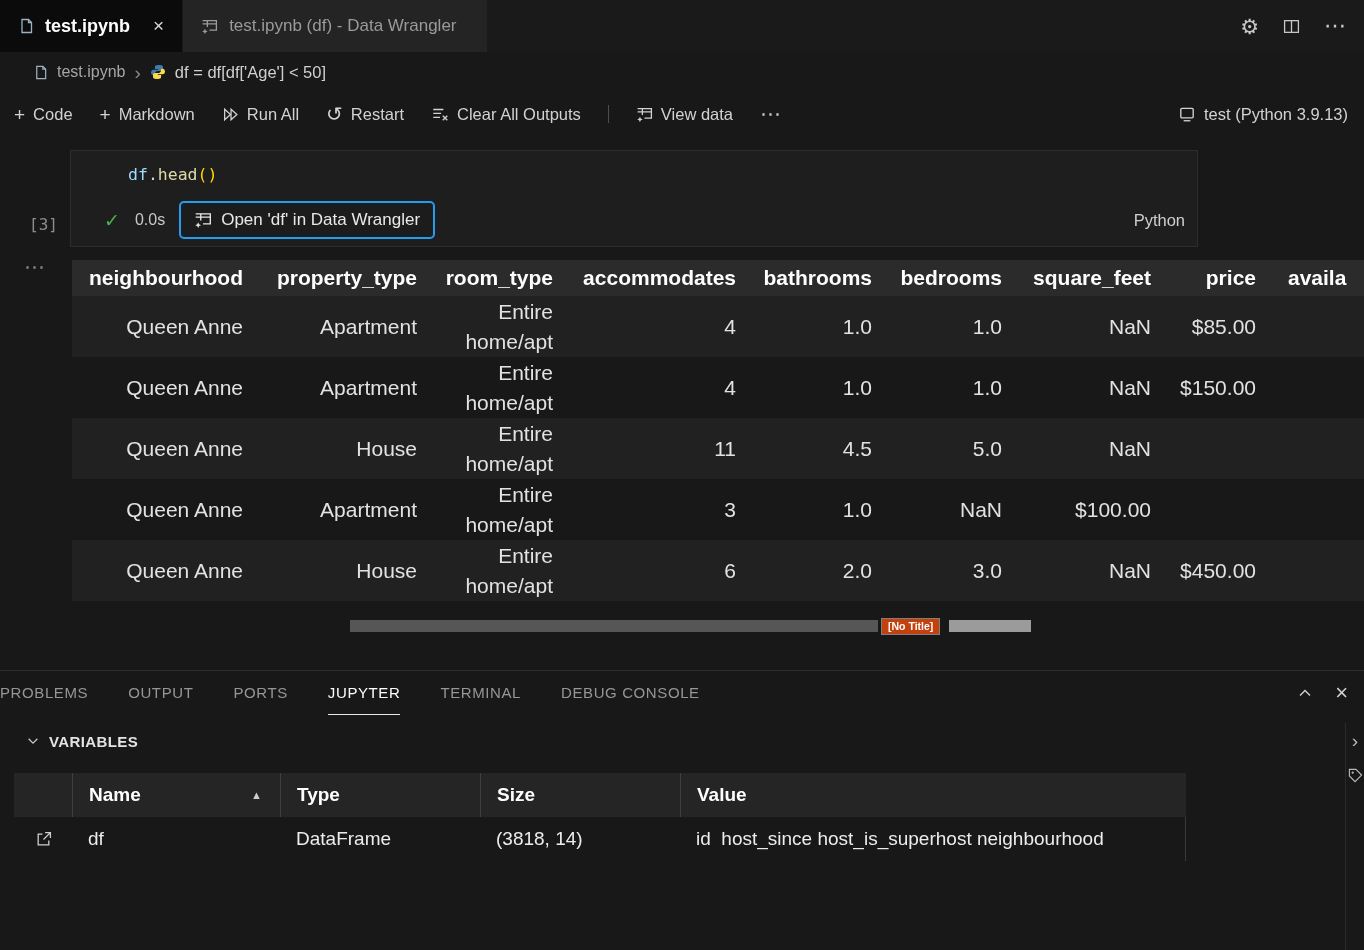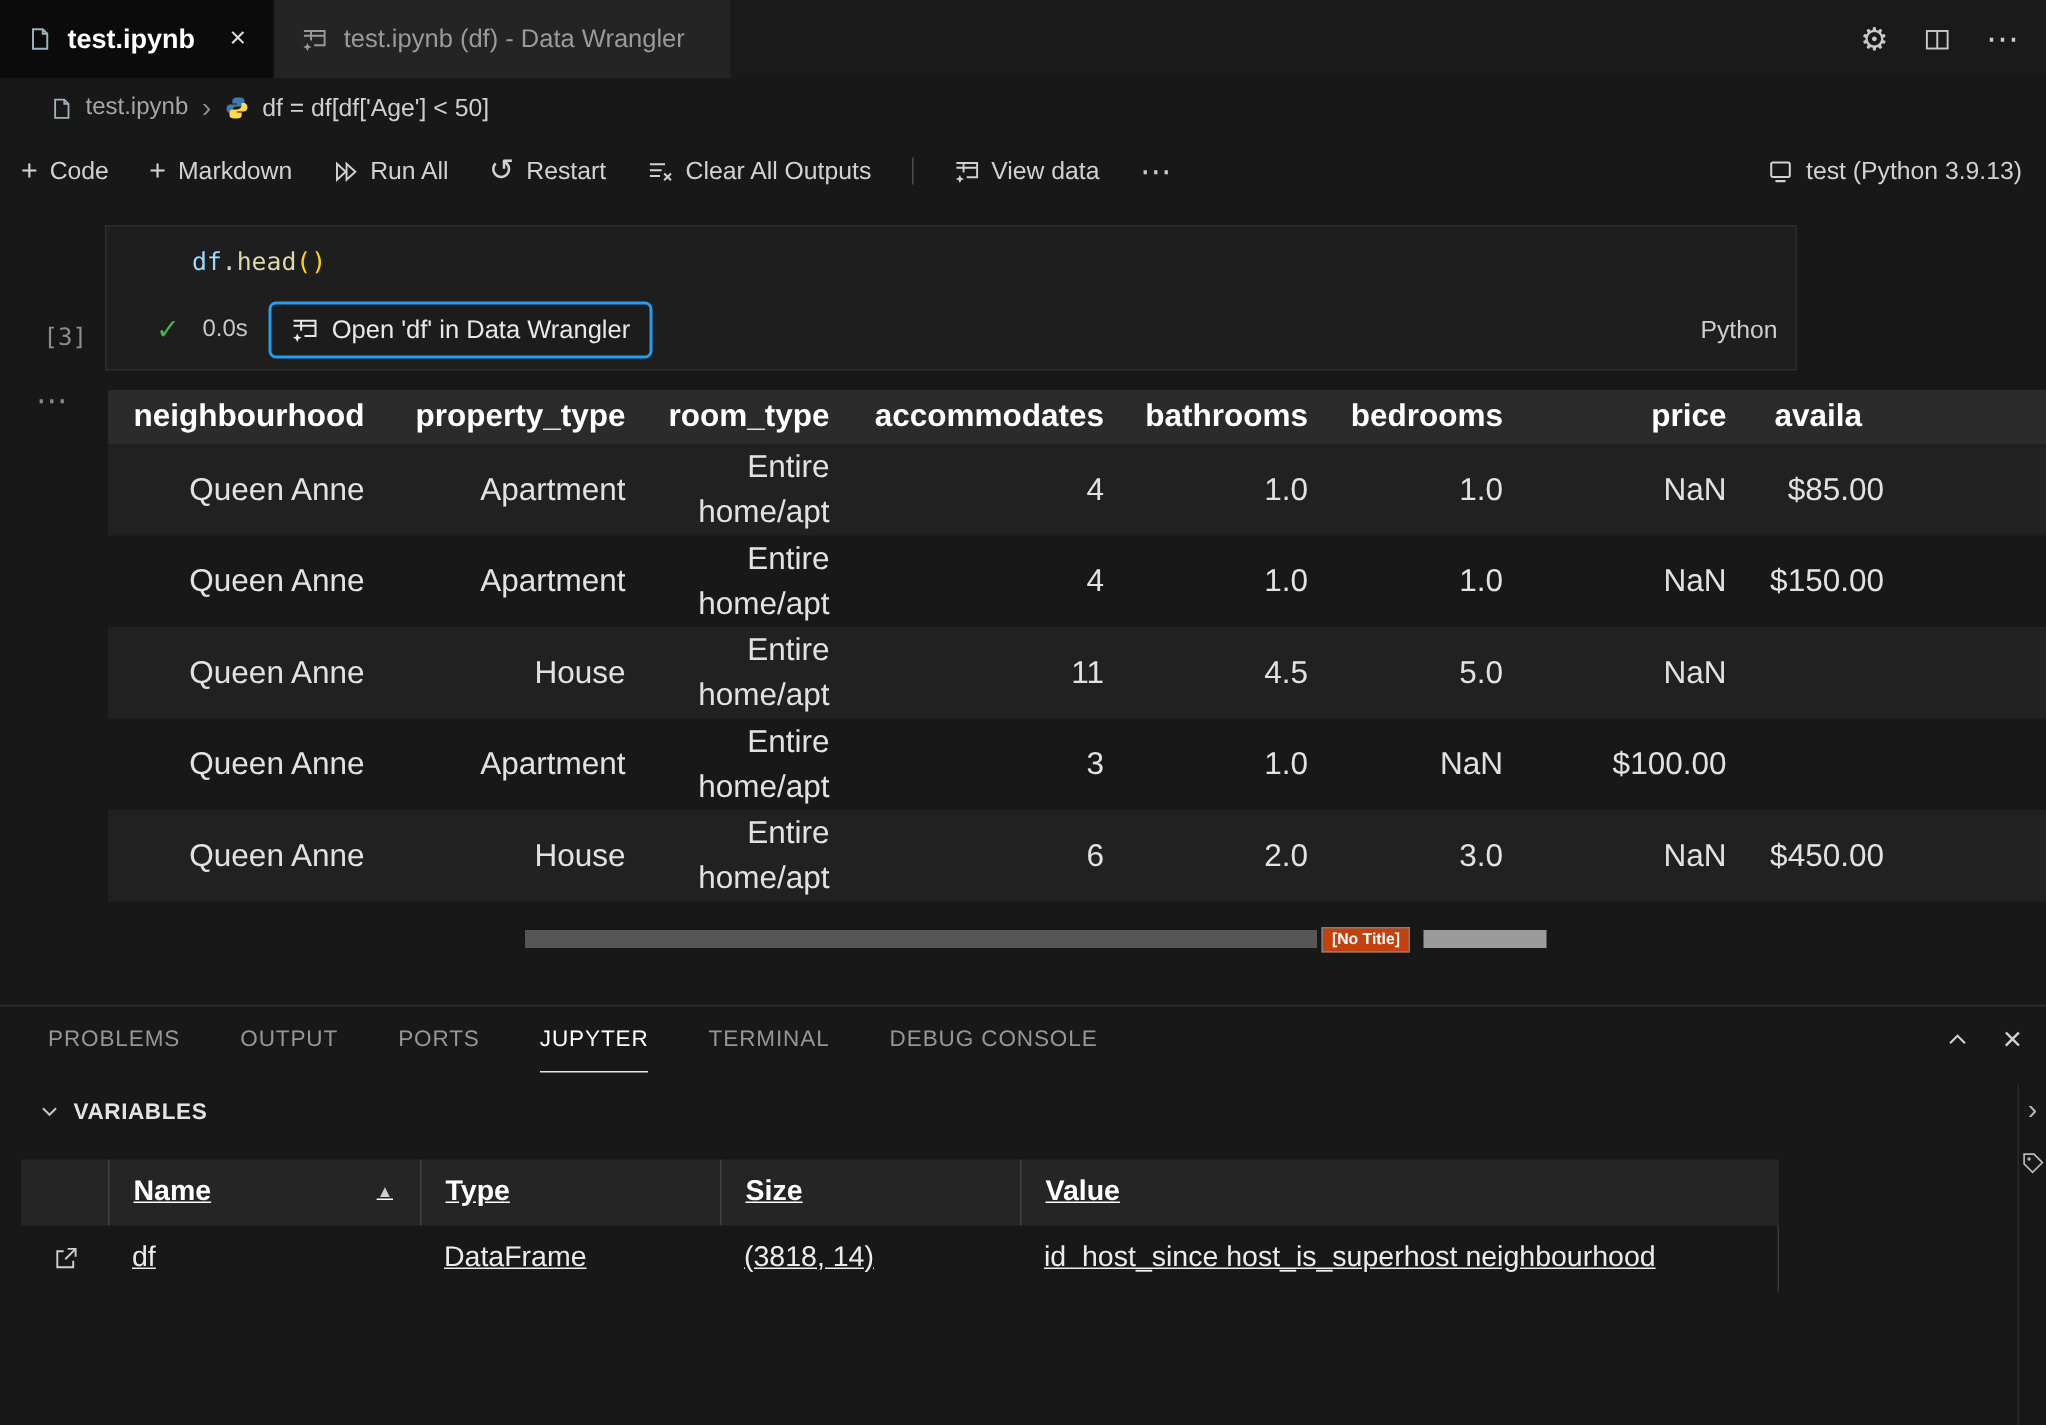--- a/index.html
+++ b/index.html
@@ -55,34 +55,34 @@
   .dt-r .c3 span { display:inline-block; width:90px; line-height:1.4; }
 
   
   .hscroll { position:absolute; left:350px; top:617px; width:678px; height:18px; cursor:pointer; }
   .hs-thumb { position:absolute; left:0; top:3px; width:528px; height:12px; background:#565656; }
   .hs-tip { position:absolute; left:531px; top:1px; background:#c2410c; border:1px solid #7f7f7f; color:#fff; font-size:10.5px; font-weight:bold; padding:1px 6px 2px; white-space:nowrap; }
   .hs-thumb2 { position:absolute; left:599px; top:3px; width:82px; height:12px; background:#9b9b9b; }
 
   
   .panel { position:absolute; left:0; right:0; top:670px; bottom:0; background:#181818; border-top:1px solid #2e2e2e; }
-  .ptabs { height:44px; display:flex; align-items:stretch; padding-left:32px; gap:40px; font-size:15px; letter-spacing:0.6px; color:#969696; }
+  .ptabs { height:44px; display:flex; align-items:stretch; gap:40px; font-size:15px; letter-spacing:0.6px; color:#969696; }
   .ptab { display:flex; align-items:center; border-bottom:1px solid transparent; cursor:pointer; white-space:nowrap; }
   .ptab.active { color:#fff; border-bottom-color:#e7e7e7; }
   .panel-actions { position:absolute; top:0; right:16px; height:44px; display:flex; align-items:center; gap:22px; color:#d0d0d0; }
   .px { font-size:22px; line-height:1; cursor:pointer; }
   .vars-header { position:absolute; top:52px; left:0; height:36px; display:flex; align-items:center; padding-left:26px; gap:9px; font-size:15px; font-weight:bold; letter-spacing:0.4px; color:#e3e3e3; cursor:pointer; }
   .right-strip { position:absolute; top:52px; right:0; bottom:0; width:19px; border-left:1px solid #2a2a2a; display:flex; flex-direction:column; align-items:center; padding-top:8px; gap:18px; color:#b9b9b9; }
   .rs-chev { font-size:19px; line-height:1; cursor:pointer; }
 
   
   .vgrid { position:absolute; top:102px; left:14px; width:1172px; font-size:19px; }
   .vg-row { display:grid; grid-template-columns:58px 208px 200px 200px 506px; height:44px; }
   .vg-head { background:#252526; font-weight:bold; color:#fff; }
-  .vg-cell { display:flex; align-items:center; padding-left:16px; overflow:hidden;text-decoration:underline; }
+  .vg-cell { display:flex; align-items:center; padding-left:16px; overflow:hidden; }
   .vg-head .vg-cell + .vg-cell { border-left:1px solid #3f3f3f; }
   .vg-name-head { justify-content:space-between; padding-right:18px; }
   .sort-arrow { font-size:11px; color:#cfcfcf; }
   .vg-gutter { justify-content:center; padding-left:0; color:#cfcfcf; cursor:pointer; }
   .vg-data { color:#ececec; }
   .vg-value { white-space:pre; border-right:1px solid #3a3a3a; }
 </style>
 </head>
 <body>
 
@@ -215,20 +215,21 @@
 <span class="cell-ellipsis">⋯</span>
 
 <div class="dtable">
   <div class="dt-row dt-head">
     <div class="c c1">neighbourhood</div>
     <div class="c c2">property_type</div>
     <div class="c c3">room_type</div>
     <div class="c c4">accommodates</div>
     <div class="c c5">bathrooms</div>
     <div class="c c6">bedrooms</div>
+    <div class="c c7">square_feet</div>
     <div class="c c8">price</div>
     <div class="c c9">availa</div>
   </div>
   <div class="dt-row dt-r">
     <div class="c c1">Queen Anne</div>
     <div class="c c2">Apartment</div>
     <div class="c c3">
         <span>Entire home/apt</span>
       </div>
     <div class="c c4">4</div>

